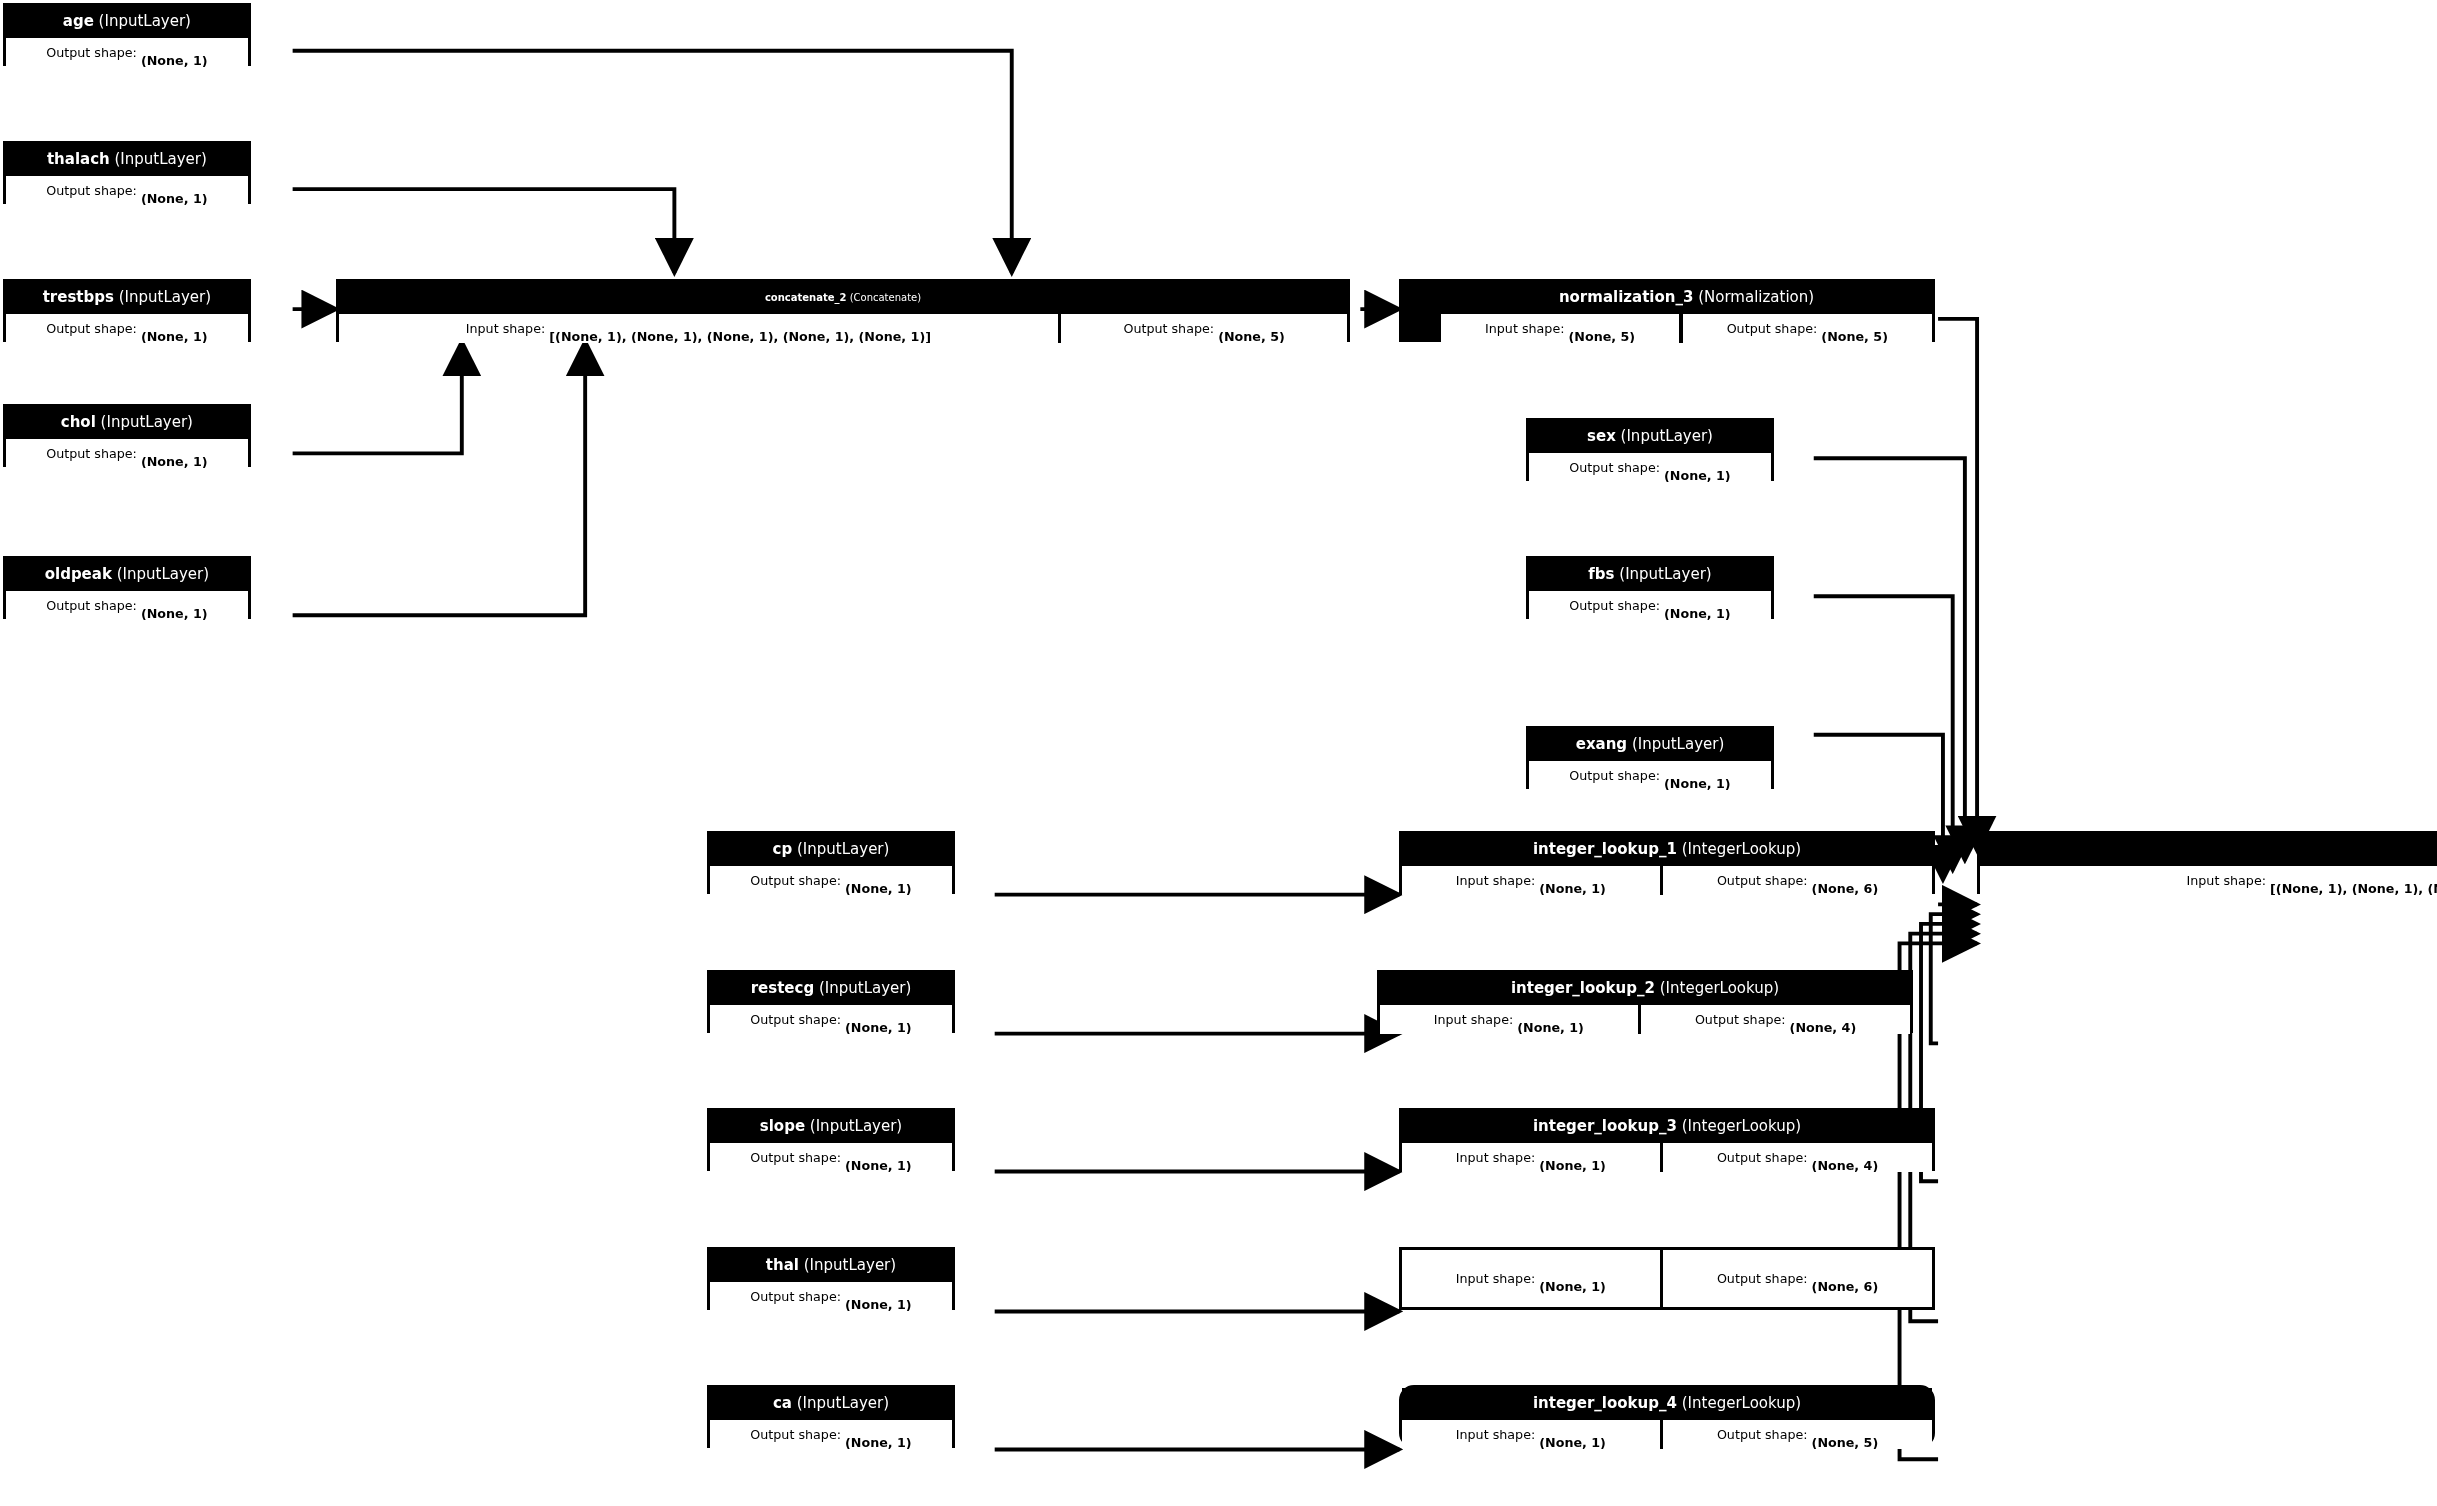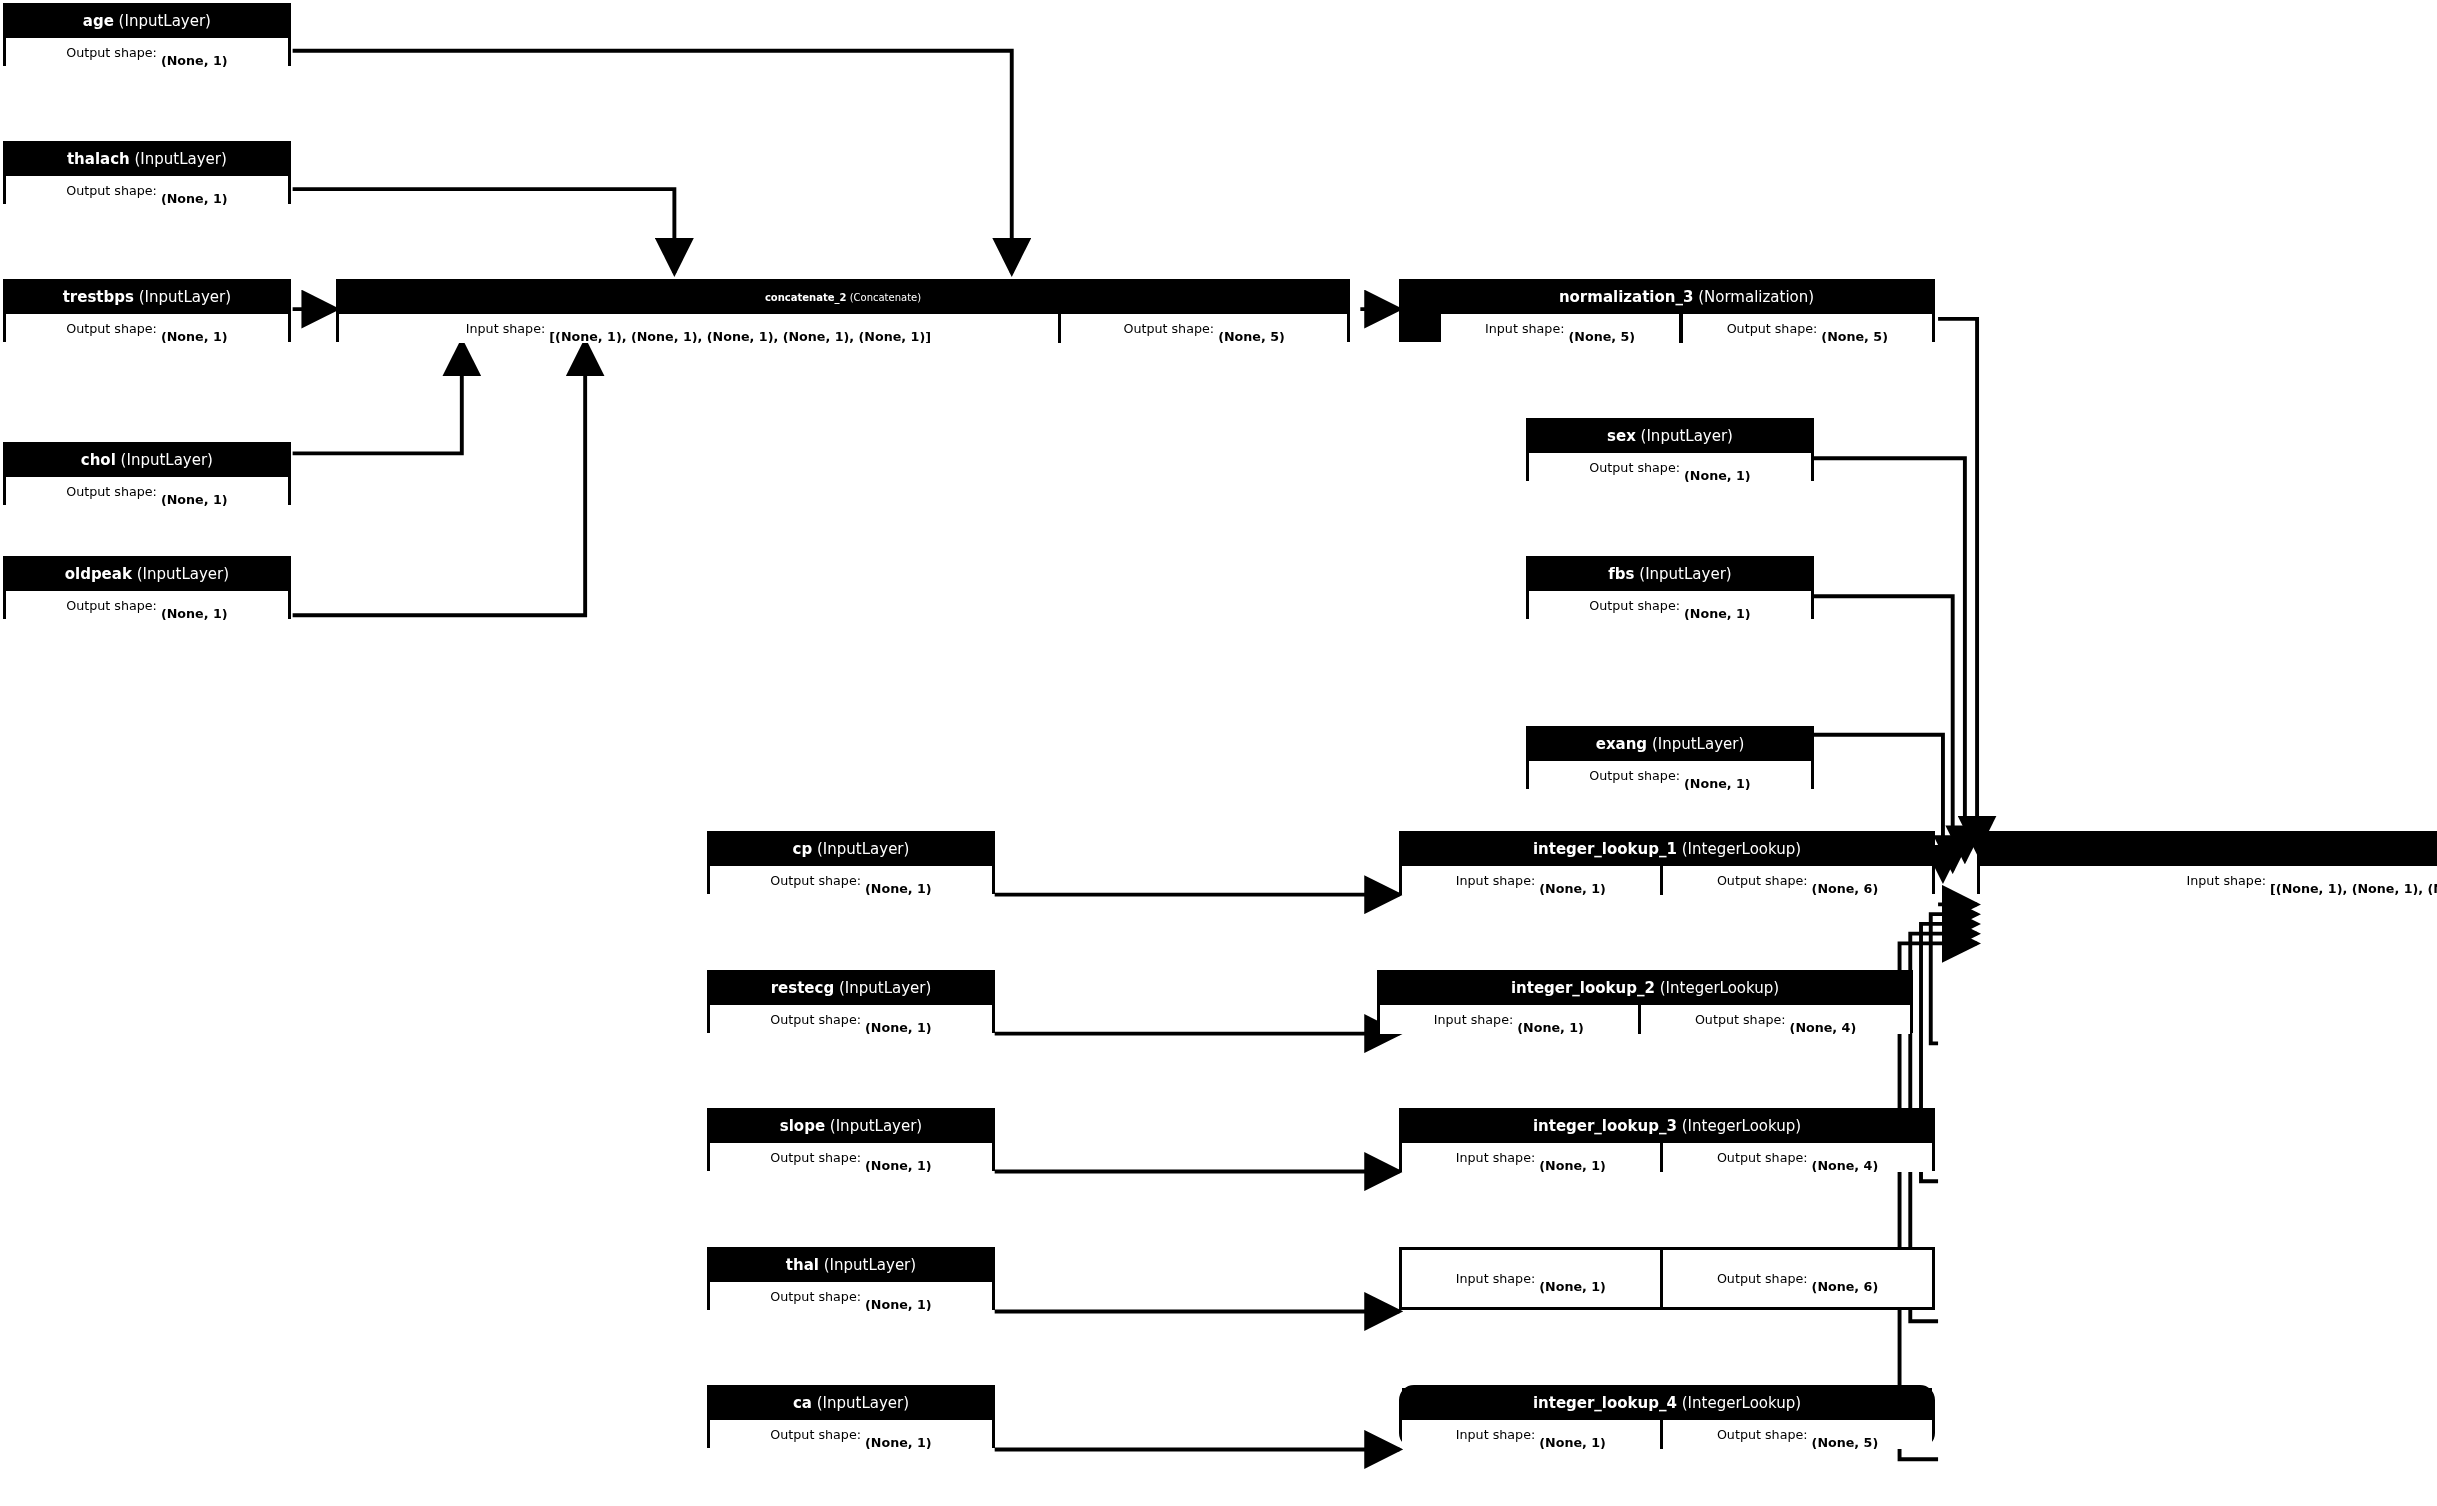--- a/index.html
+++ b/index.html
@@ -68,21 +68,21 @@
     text-align: center;
     white-space: nowrap;
     padding: 0 5.9px;
     line-height: 1.05;
     overflow: hidden;
   }
   .cell .lbl { font-weight: 400; }
   .cell .val { font-weight: 700; margin-top: 16px; }
 
   
-  .n-input  { width: 288px;  height: 63px; }
+  .n-input  { width: 248px;  height: 63px; }
   .n-input .node-title { height: 32px;  font-size: 15px; }
   .n-input .cell       { font-size: 12.7px; }
 
   .n-lookup { width: 536px; height: 63px; }
   .n-lookup .node-title { height: 32px; font-size: 15px; }
   .n-lookup .cell       { font-size: 12.7px; }
 
   .n-norm   { width: 536px; height: 63px; }
   .n-norm .node-title { height: 32px; font-size: 15px; }
   .n-norm .cell       { font-size: 12.7px; }
@@ -176,21 +176,21 @@
     <div class="node-title">
       <span class="nm">trestbps</span>&nbsp;<span class="ty">(InputLayer)</span>
     </div>
     <div class="node-body">
       <div class="cell">
         <span class="lbl">Output shape:</span>&nbsp;<span class="val">(None, 1)</span>
       </div>
     </div>
   </div>
 
-  <div class="node n-input" style="left:2.9px;  top:442px;">
+  <div class="node n-input" style="left:2.9px;  top:404px;">
     <div class="node-title">
       <span class="nm">chol</span>&nbsp;<span class="ty">(InputLayer)</span>
     </div>
     <div class="node-body">
       <div class="cell">
         <span class="lbl">Output shape:</span>&nbsp;<span class="val">(None, 1)</span>
       </div>
     </div>
   </div>
 

